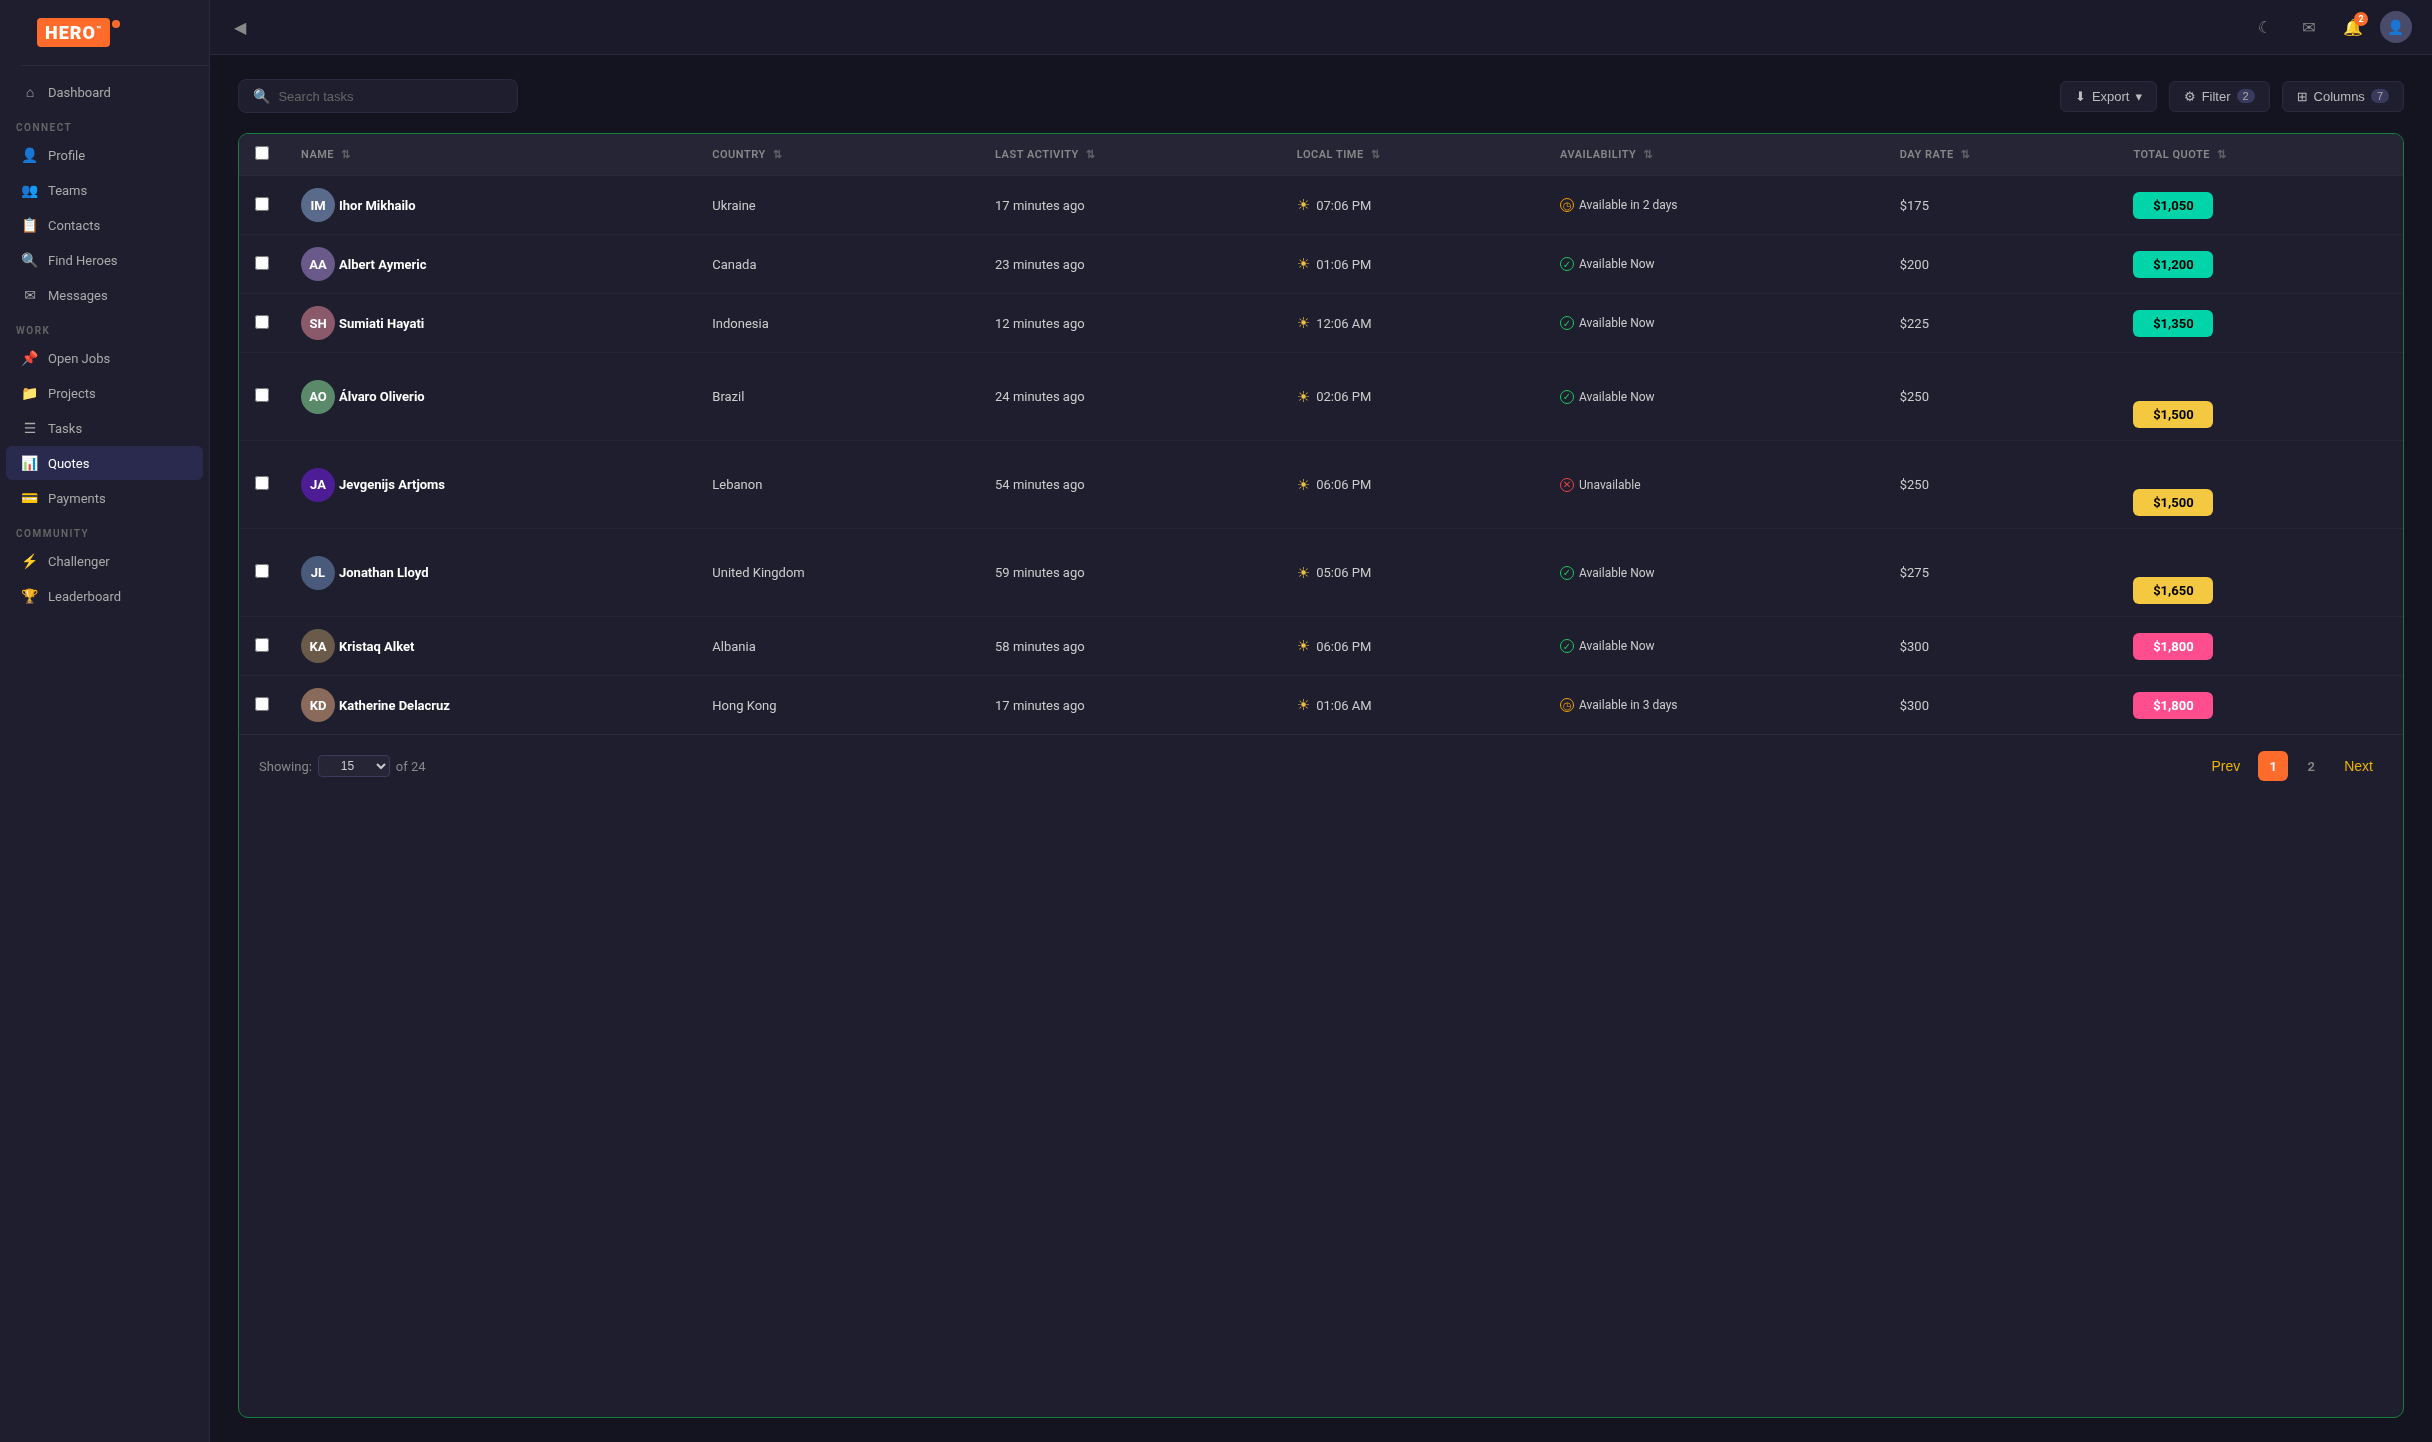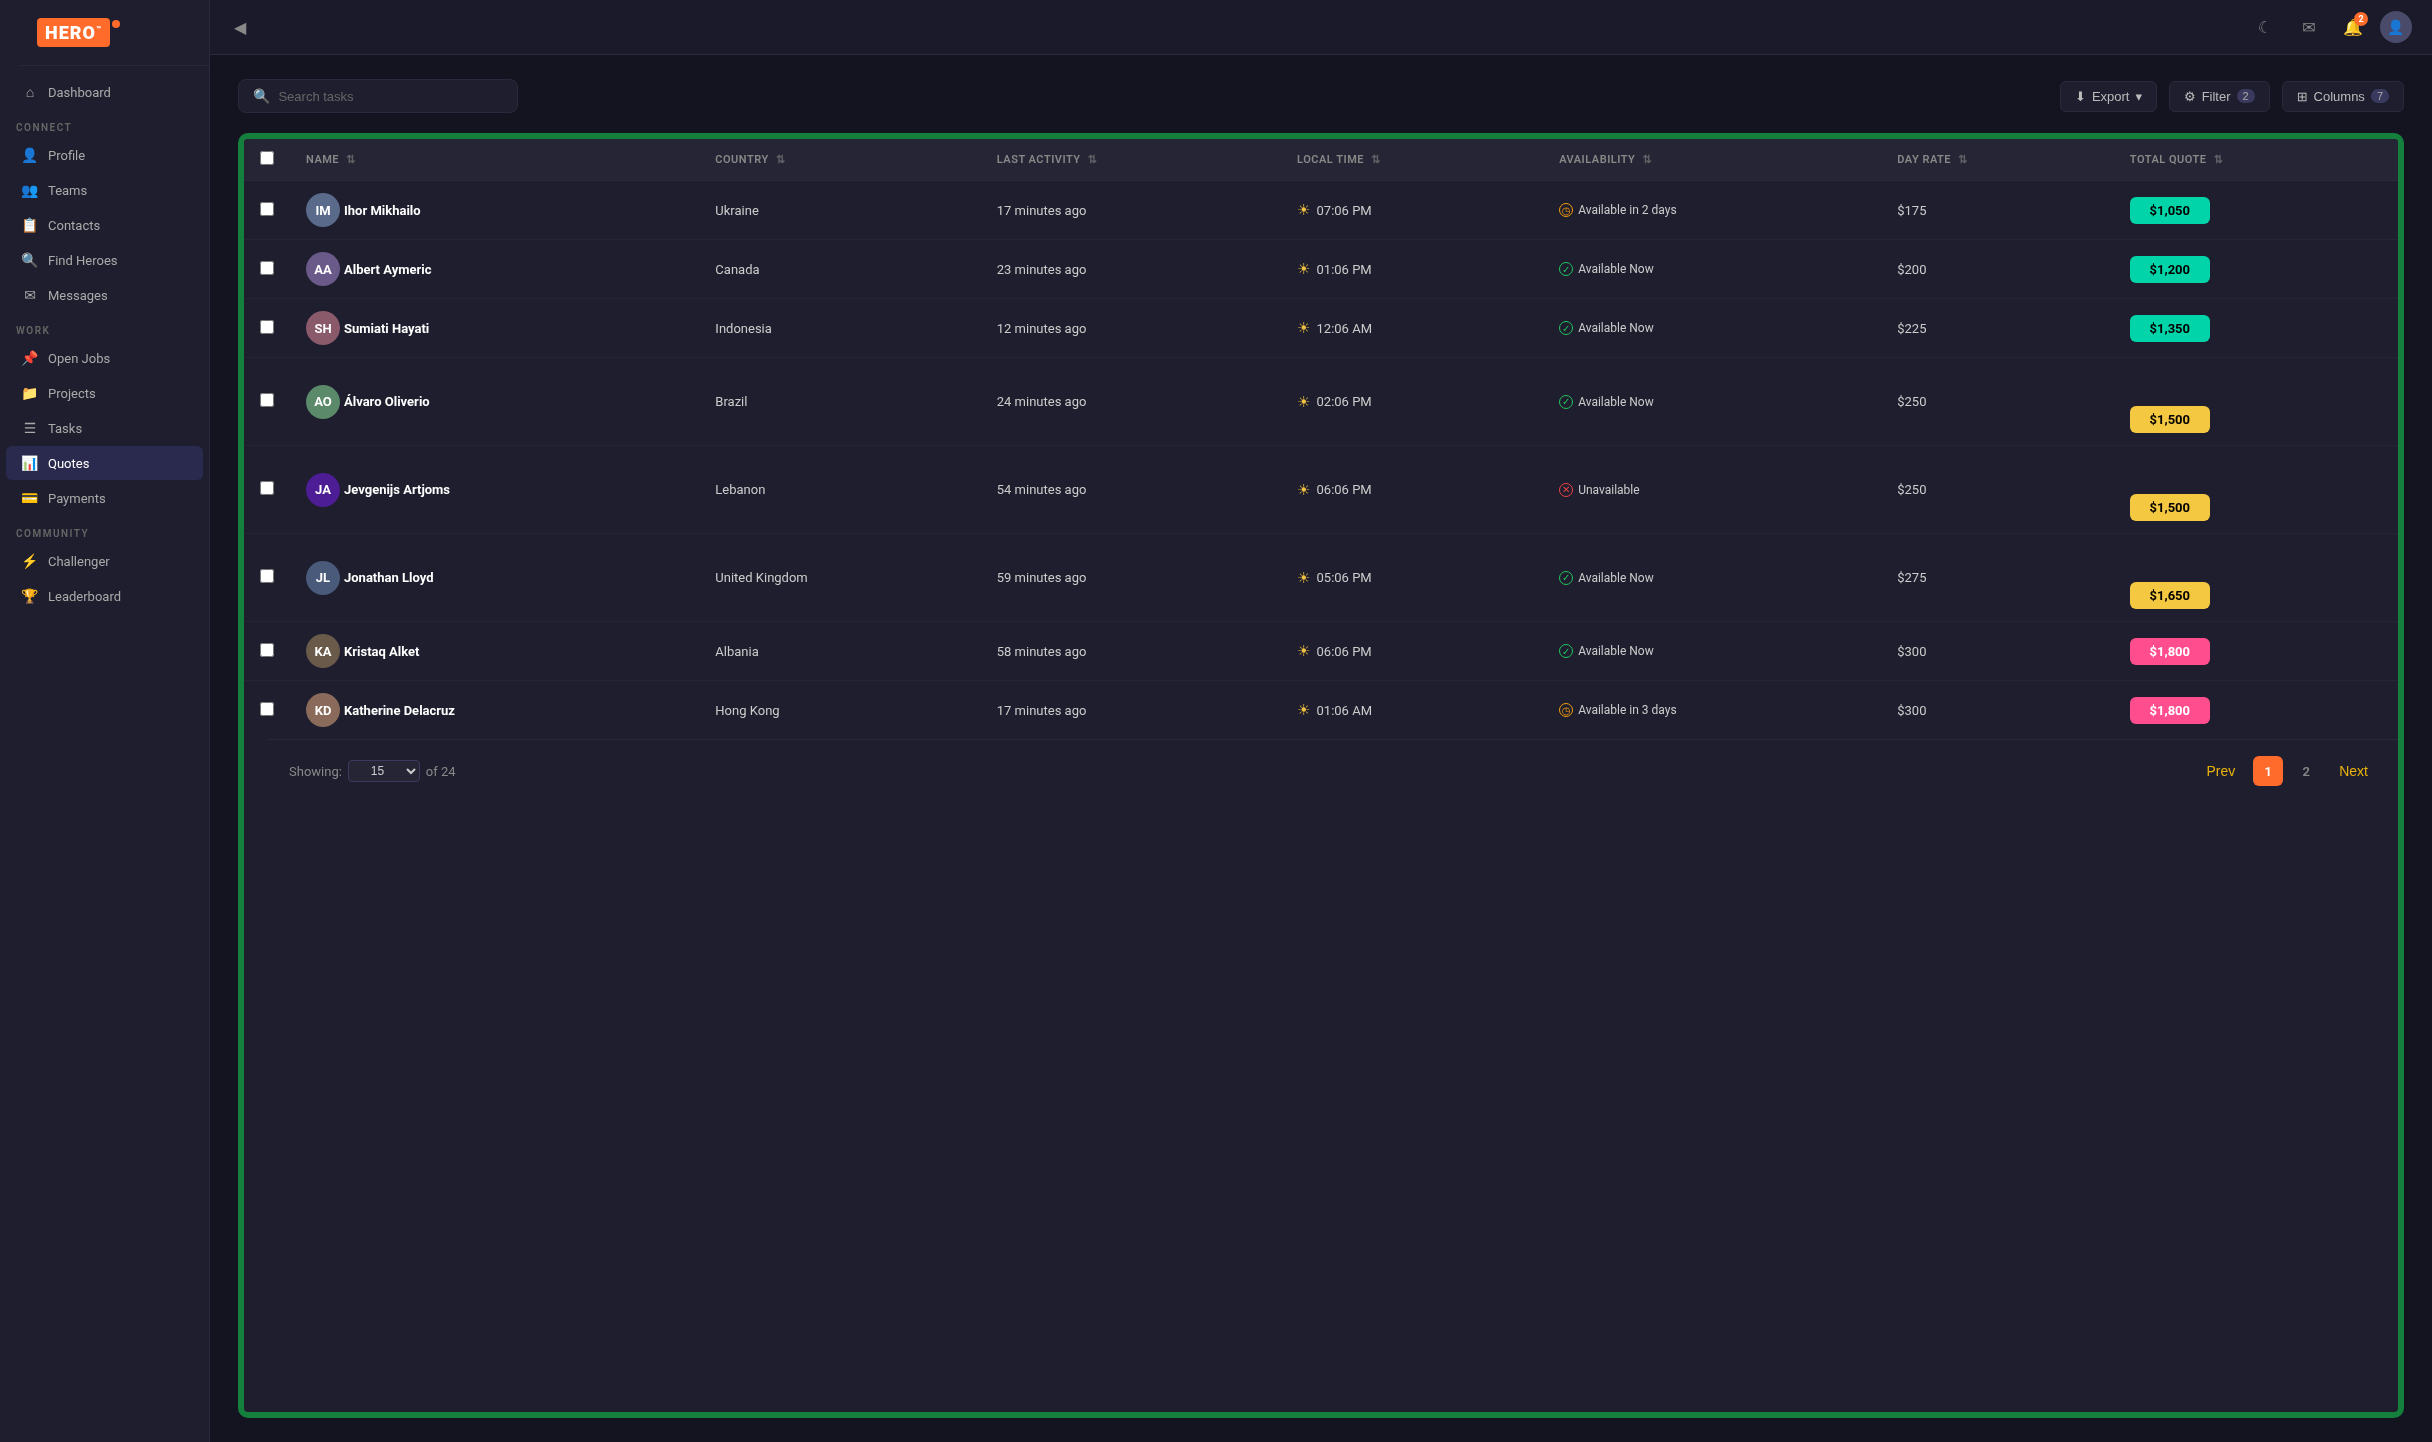--- a/index.html
+++ b/index.html
@@ -206,21 +206,21 @@
       padding: 1px 6px;
       border-radius: 10px;
     }
 
     
     .table-container {
       flex: 1;
       background: #1e1e2e;
       border-radius: 10px;
       overflow: hidden;
-      border: 6px solid #15803d;
+      border: 1px solid #15803d;
     }
     table {
       width: 100%;
       border-collapse: collapse;
     }
     thead tr {
       background: #252535;
       border-bottom: 1px solid #2a2a3e;
     }
     thead th {
@@ -319,21 +319,20 @@
     .quote-pink { background: #ff4d8d; color: #fff; }
 
     
     .pagination {
       display: flex;
       align-items: center;
       padding: 16px 20px;
       background: #1e1e2e;
       border-top: 1px solid #2a2a3e;
       gap: 8px;
-      margin-left: 25px;
     }
     .showing-label {
       color: #888;
       font-size: 13px;
       display: flex;
       align-items: center;
       gap: 6px;
     }
     .showing-select {
       background: #252535;

